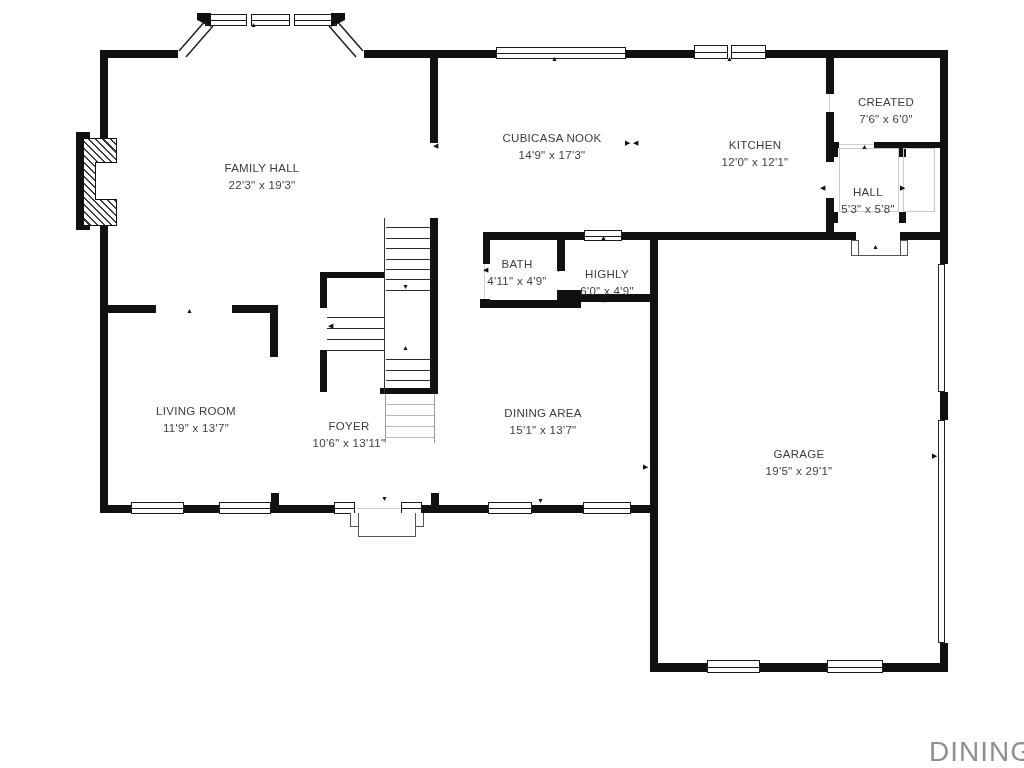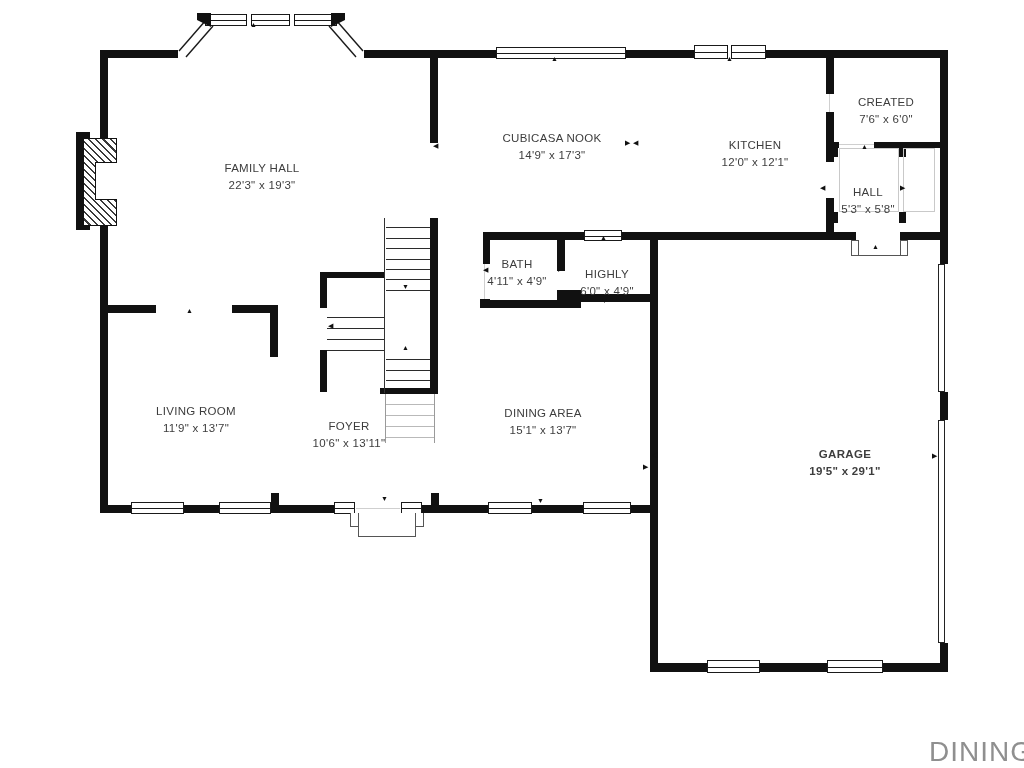--- a/index.html
+++ b/index.html
@@ -199,20 +199,20 @@
     <span class="dm">11'9" x 13'7"</span>
   </div>
   <div class="room-label" style="left:349px;top:418px;">
     <span class="nm">FOYER</span>
     <span class="dm">10'6" x 13'11"</span>
   </div>
   <div class="room-label" style="left:543px;top:405px;">
     <span class="nm">DINING AREA</span>
     <span class="dm">15'1" x 13'7"</span>
   </div>
-  <div class="room-label" style="left:845px;top:446px;font-weight:bold;">
+  <div class="room-label" style="left:799px;top:446px;">
     <span class="nm">GARAGE</span>
     <span class="dm">19'5" x 29'1"</span>
   </div>
 
   <div id="brand">DINING</div>
 
 </div>
 
 </body></html>

